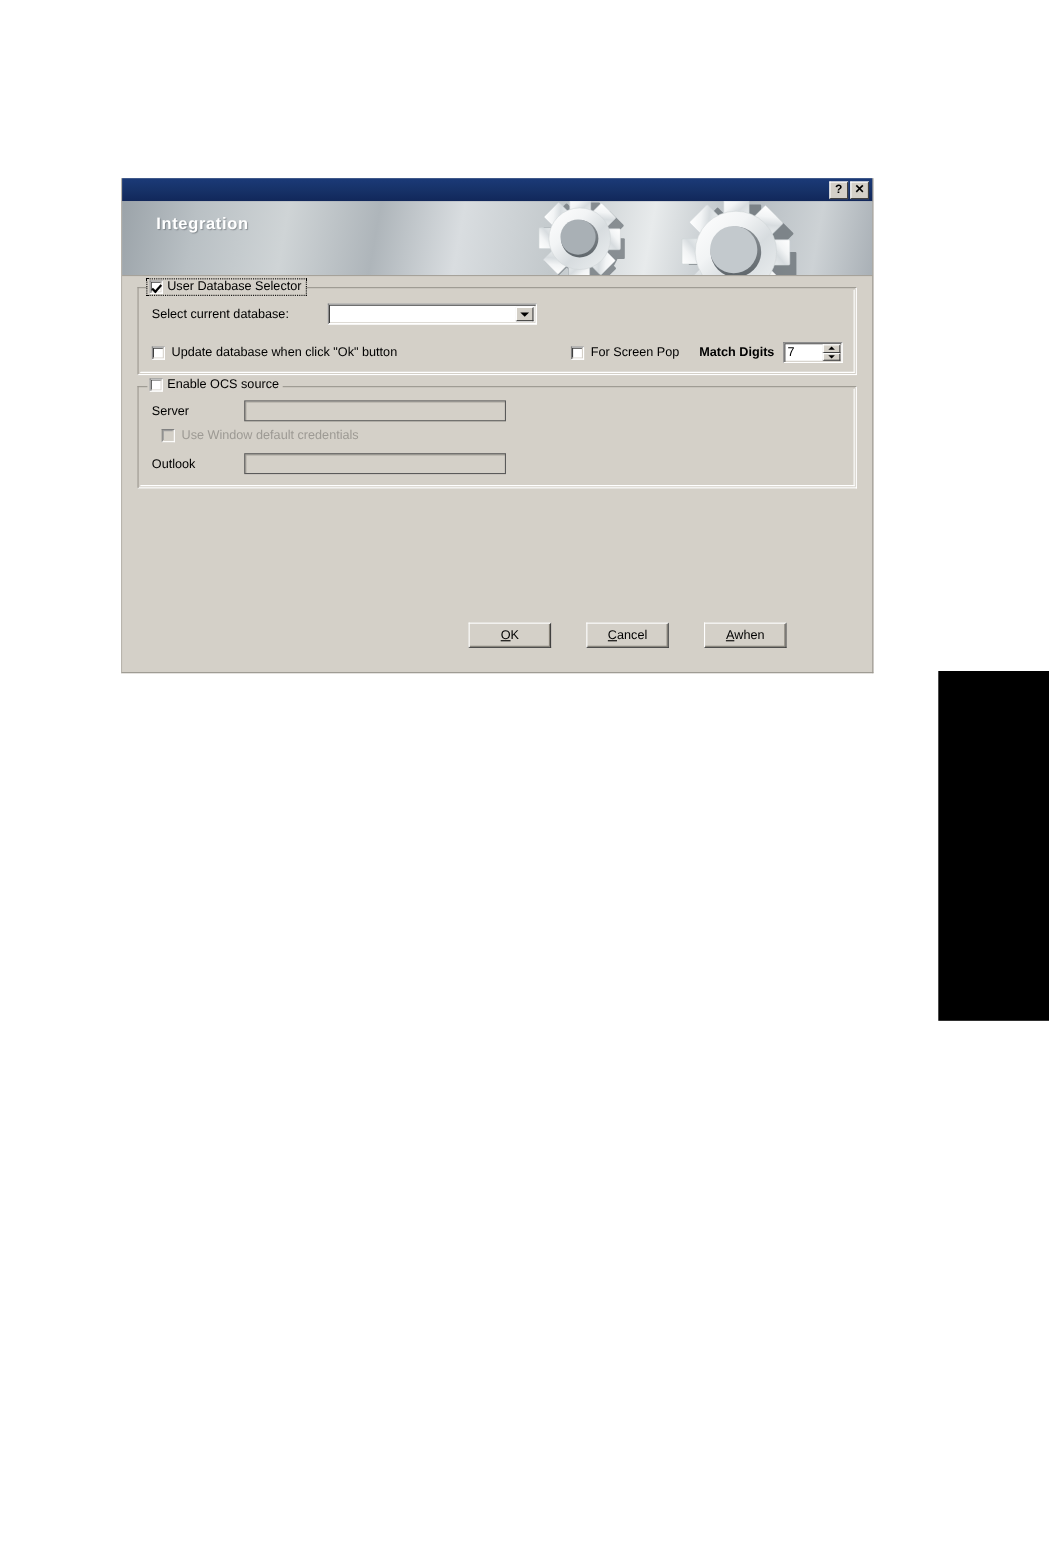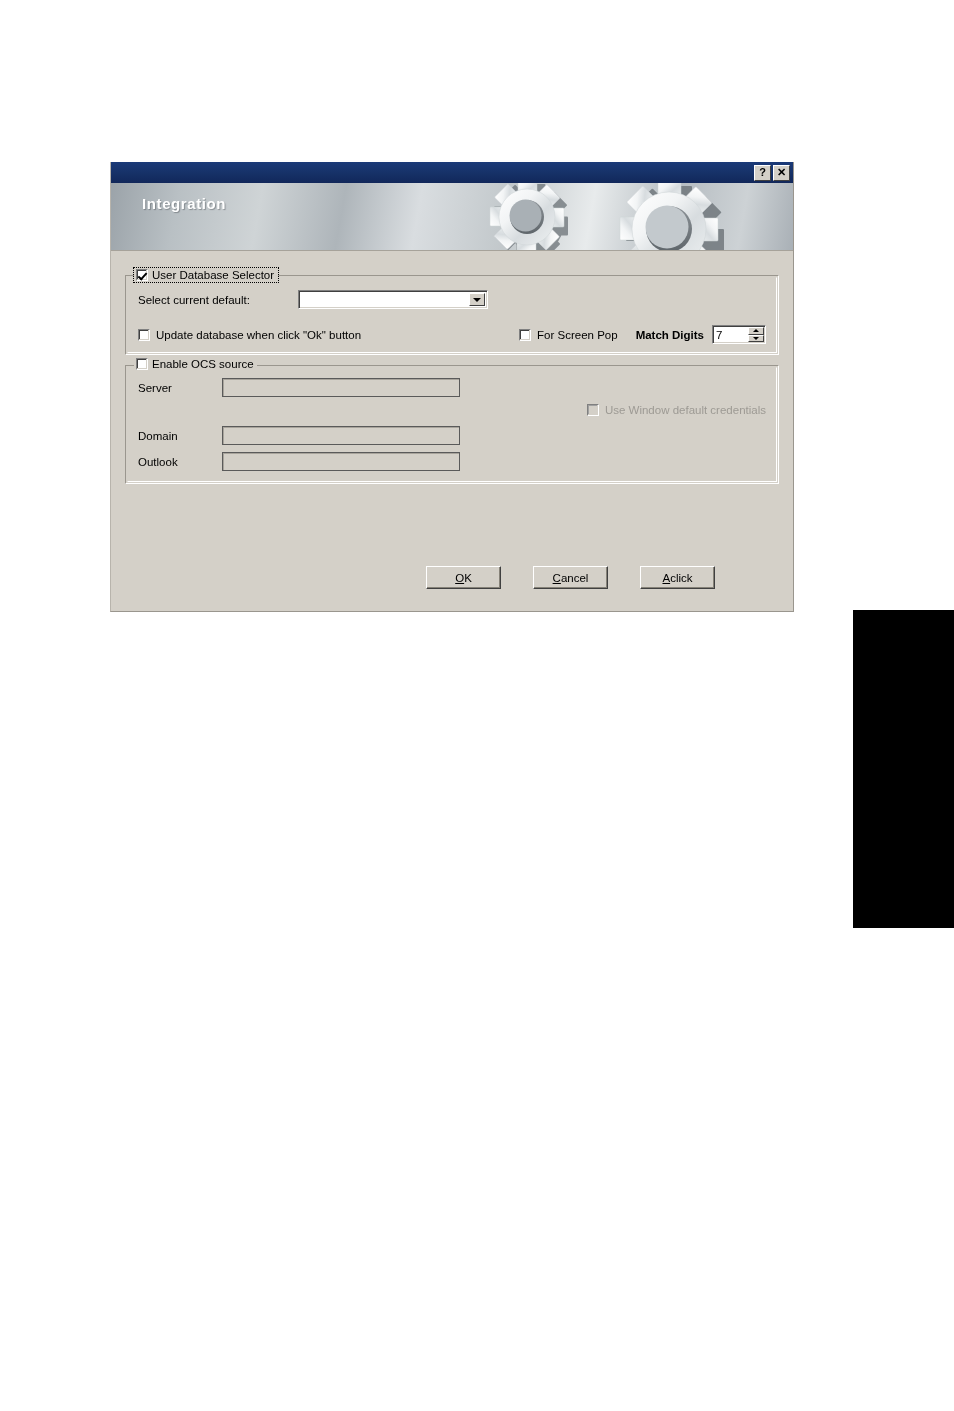--- a/index.html
+++ b/index.html
@@ -104,21 +104,21 @@
     position: absolute;
     right: 0px;
     top: -2px;
     width: 340px;
     height: 70px;
   }
 
   
   #dlg-body {
     position: relative;
-    padding: 24px 14px 0 14px;
+    padding: 10px 14px 0 14px;
     box-sizing: border-box;
   }
 
   
   .groupbox {
     position: relative;
     border: 1px solid #ffffff;
     border-top-color: #9a968e;
     border-left-color: #9a968e;
     box-sizing: border-box;
@@ -345,21 +345,21 @@
     box-shadow: inset 1px 1px 0 #a8a49c;
     cursor: default;
   }
   .sample {
     font-size: 11.5px;
     font-style: italic;
     color: #000000;
     margin-left: 14px;
     white-space: nowrap;
   }
-  .disabled-row { margin: 3px 0 10px 0; padding-left: 9px; justify-content: flex-end; }
+  .disabled-row { margin: 3px 0 10px 0; padding-left: 9px; }
 
   
   #btn-bar {
     position: absolute;
     left: 0;
     right: 0;
     bottom: 22px;
     display: flex;
     justify-content: flex-end;
     padding-right: 78px;
@@ -482,21 +482,21 @@
   <div id="dlg-body">
 
     <div class="groupbox">
       <div class="gb-legend focused">
         <span class="cbox checked"></span>
         <span>User Database Selector</span>
       </div>
       <div class="gb-content">
 
         <div class="row-db">
-          <span class="lbl-db">Select current default:</span>
+          <span class="lbl-db">Select current database:</span>
           <div class="combo">
             <span class="combo-btn">
               <span class="arrow-down"></span>
             </span>
           </div>
         </div>
 
         <div class="row-opts">
           <span class="cb-row">
             <span class="cbox"></span>
@@ -534,24 +534,20 @@
         <div class="form-row">
           <span class="form-lbl">Server</span>
           <span class="txtfield"></span>
         </div>
 
         <div class="cb-row disabled disabled-row">
           <span class="cbox disabled"></span>
           <span>Use Window default credentials</span>
         </div>
 
-        <div class="form-row">
-          <span class="form-lbl">Domain</span>
-          <span class="txtfield"></span>
-        </div>
 
 
         <div class="form-row" style="margin-bottom:2px;">
           <span class="form-lbl">Outlook</span>
           <span class="txtfield"></span>
         </div>
 
       </div>
     </div>
   </div>
@@ -560,17 +556,17 @@
     <div class="btn">
         <span class="mn">O</span>
         <span>K</span>
       </div>
     <div class="btn">
         <span class="mn">C</span>
         <span>ancel</span>
       </div>
     <div class="btn">
         <span class="mn">A</span>
-        <span>click</span>
+        <span>when</span>
       </div>
   </div>
 
 </div>
 
 </body></html>

